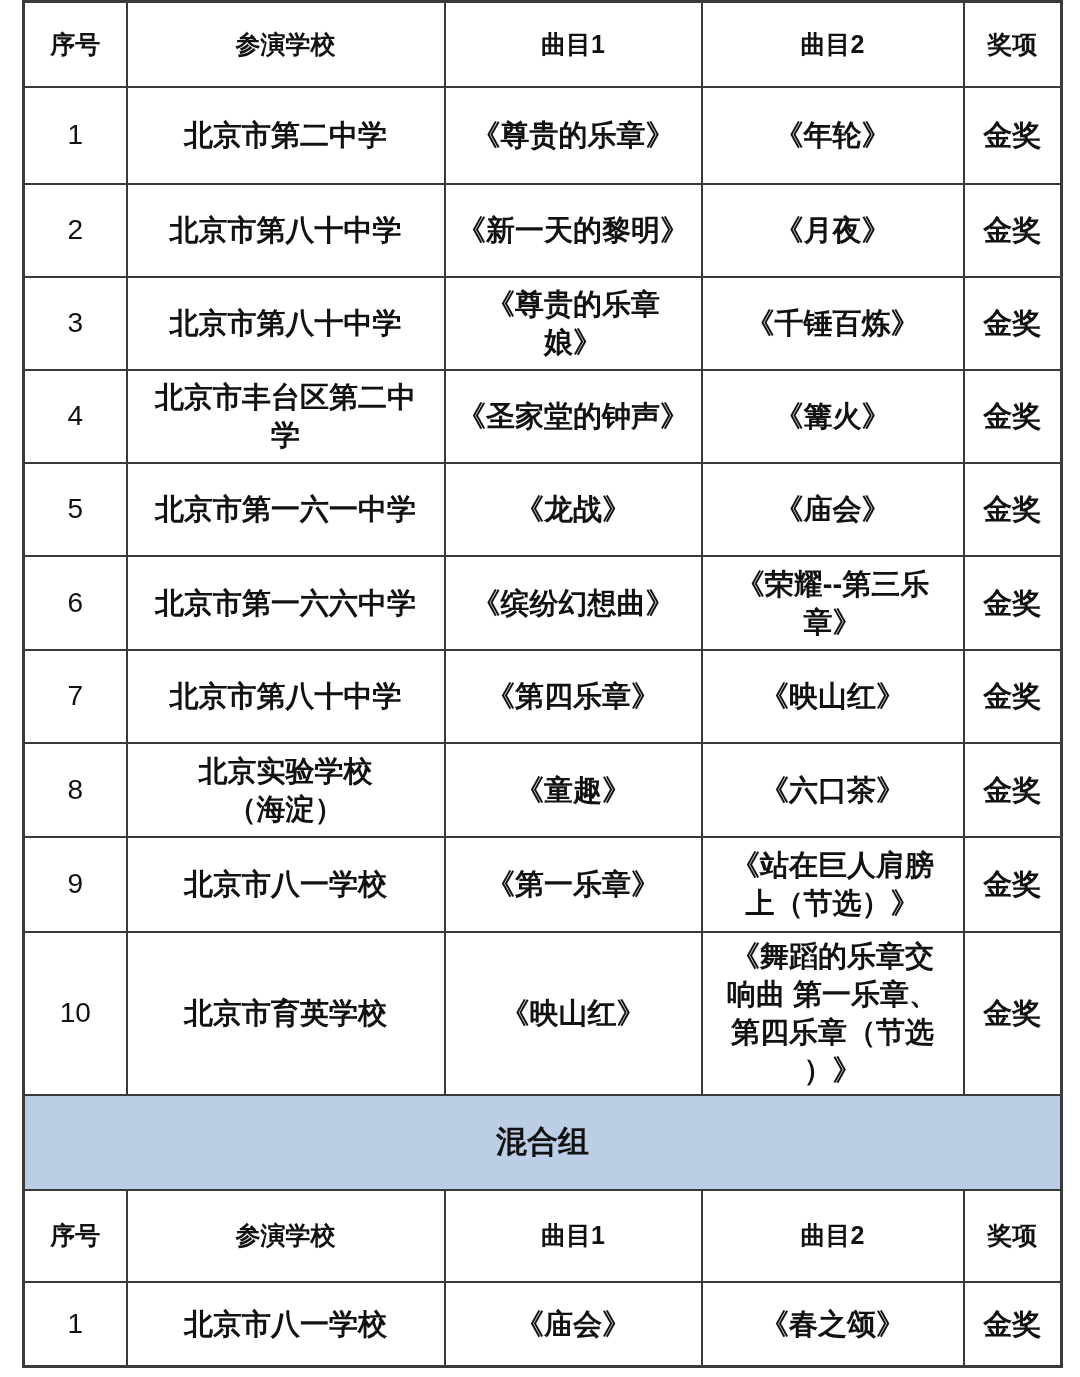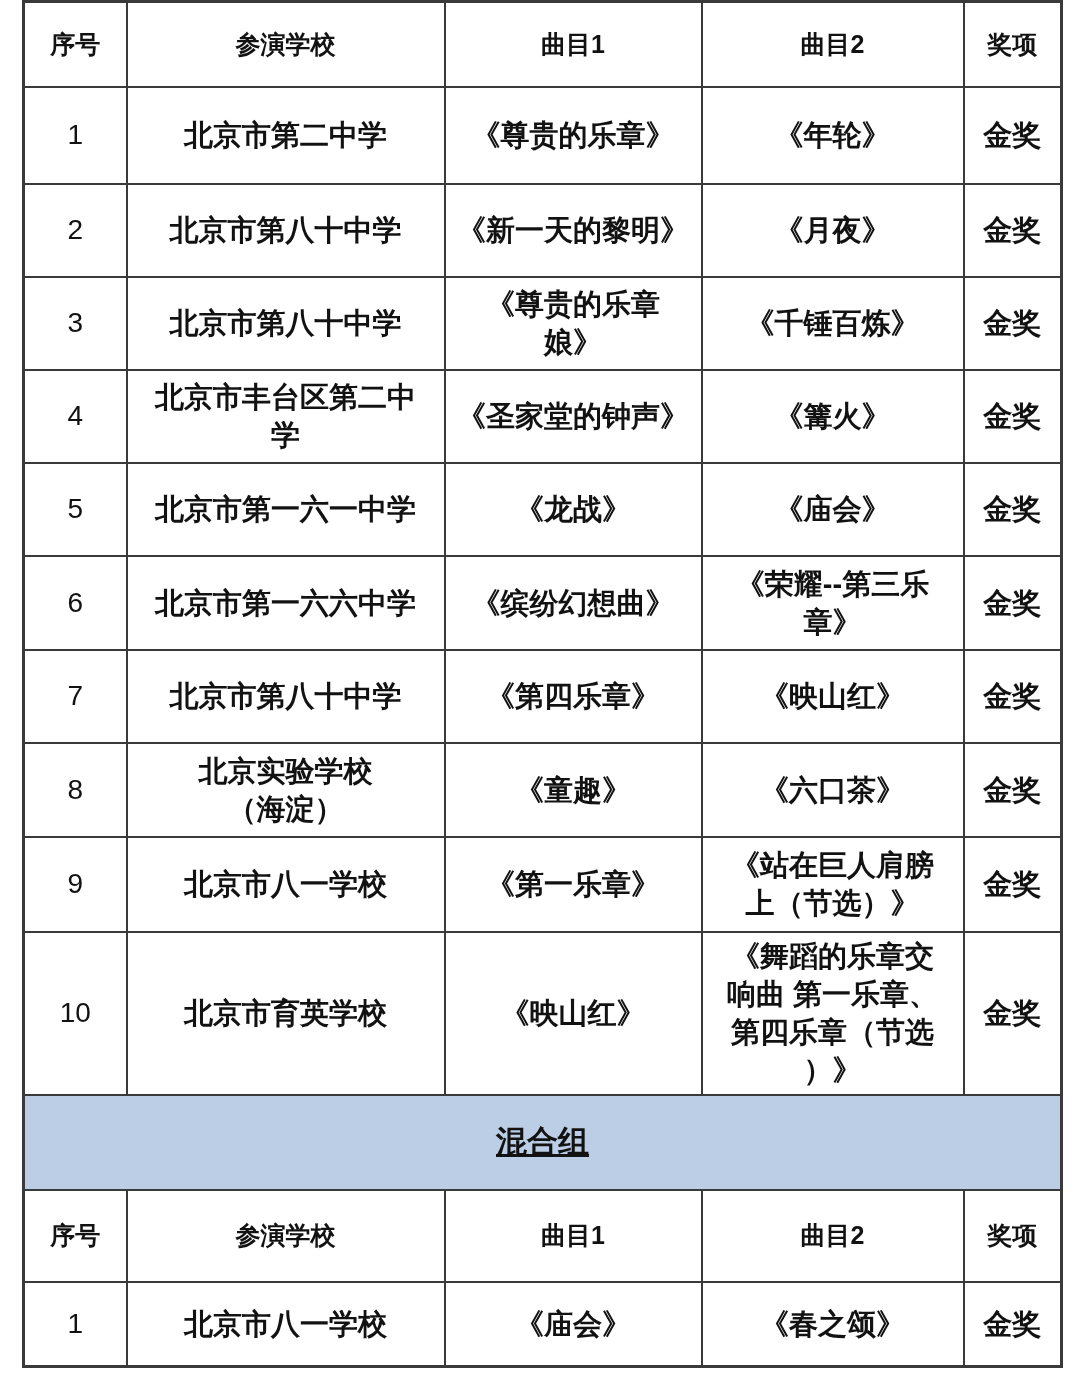--- a/index.html
+++ b/index.html
@@ -46,21 +46,21 @@
     line-height: 38px;
     white-space: pre-line;
     color: #121212;
   }
   td.no-cell {
     font-weight: 400;
     font-size: 28px;
   }
   tr.h85  { height: 85px; }
   tr.h92  { height: 92px; }
-  tr.section-row { height: 95px; text-decoration: underline; }
+  tr.section-row { height: 95px; }
   tr.section-row td {
     font-size: 31px;
     font-weight: 700;
     white-space: nowrap;
   }
 </style>
 </head>
 <body>
 
 <table class="award-table">

